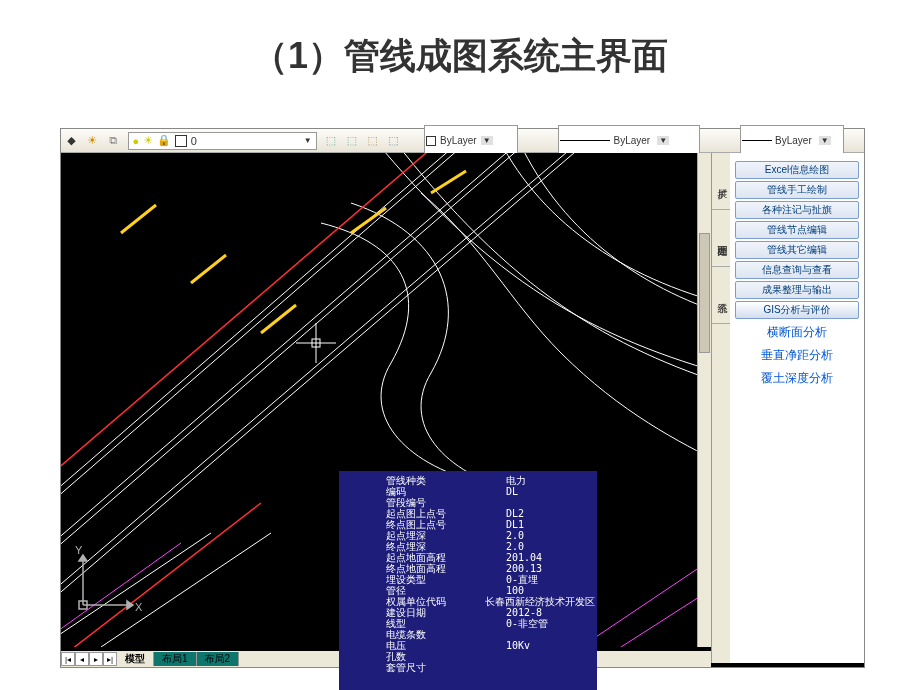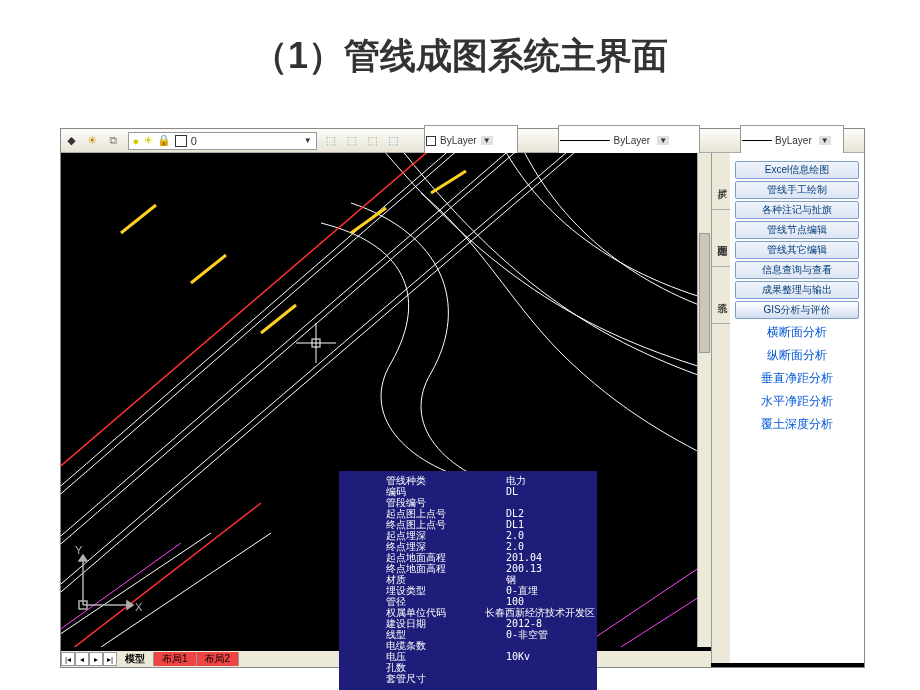--- a/index.html
+++ b/index.html
@@ -18,21 +18,21 @@
   .canvas-area { position: absolute; top: 24px; left: 0; width: 650px; height: 494px; background: #000; overflow: hidden; }
   .canvas-svg { width: 100%; height: 100%; }
   .info-panel { position: absolute; left: 278px; top: 342px; width: 258px; height: 292px; background: #1e1e7a; color: #fff; font-size: 10px; line-height: 1.1; padding: 4px 2px; z-index: 5; font-family: "SimSun", monospace; }
   .info-row { display: flex; }
   .info-k { width: 120px; white-space: nowrap; margin-left: 45px; }
   .info-v { flex: 1; white-space: nowrap; }
   .ucs { position: absolute; left: 12px; bottom: 28px; z-index: 3; }
   .tabs { position: absolute; left: 0; bottom: 0; height: 16px; width: 650px; background: #ece9d8; display: flex; align-items: center; font-size: 10px; }
   .nav-btns { display: flex; }
   .nav-btn { width: 14px; height: 14px; border: 1px solid #999; background: #fff; font-size: 8px; display: flex; align-items: center; justify-content: center; }
-  .tab { padding: 0 8px; border-right: 1px solid #999; height: 14px; display: flex; align-items: center; background: #ef4444; }
+  .tab { padding: 0 8px; border-right: 1px solid #999; height: 14px; display: flex; align-items: center; background: #0f766e; }
   .tab.active { background: #ece9d8; font-weight: bold; }
   .side-panel { position: absolute; top: 24px; right: 0; width: 153px; height: 510px; background: #fff; border-left: 1px solid #999; display: flex; }
   .side-tabs { width: 18px; background: #ece9d8; display: flex; flex-direction: column; font-size: 10px; }
   .vtab { flex: 0 0 auto; padding: 28px 1px; writing-mode: vertical-rl; text-align: center; border-bottom: 1px solid #aaa; color: #333; cursor: pointer; }
   .side-content { flex: 1; background: #fff; padding: 8px 2px; }
   .menu-btn { width: 96%; margin: 0 auto 2px; height: 18px; background: linear-gradient(#f0f4fb, #dde5f3); border: 1px solid #7b9ecb; border-radius: 2px; font-size: 10px; color: #003d7a; display: flex; align-items: center; justify-content: center; cursor: pointer; }
   .menu-btn.sel { background: linear-gradient(#fff, #d2ddef); }
   .sub-item { font-size: 12px; color: #0057d6; text-align: center; padding: 3px 0; cursor: pointer; }
   .scrollbar-v { position: absolute; right: 153px; top: 24px; width: 14px; height: 494px; background: #ece9d8; border-left: 1px solid #aaa; }
   .scrollbar-v .thumb { position: absolute; top: 80px; left: 1px; width: 11px; height: 120px; background: #cdc7b6; border: 1px solid #999; }
@@ -179,24 +179,20 @@
       </div>
       <div class="info-row">
         <div class="info-k">终点地面高程</div>
         <div class="info-v">200.13</div>
       </div>
       <div class="info-row">
         <div class="info-k"></div>
         <div class="info-v"></div>
       </div>
       <div class="info-row">
-        <div class="info-k">材质</div>
-        <div class="info-v">钢</div>
-      </div>
-      <div class="info-row">
         <div class="info-k">埋设类型</div>
         <div class="info-v">0-直埋</div>
       </div>
       <div class="info-row">
         <div class="info-k">管径</div>
         <div class="info-v">100</div>
       </div>
       <div class="info-row">
         <div class="info-k">权属单位代码</div>
         <div class="info-v">长春西新经济技术开发区</div>
@@ -253,20 +249,18 @@
     <div class="side-content" id="side-content">
         <div class="menu-btn">Excel信息绘图</div>
         <div class="menu-btn">管线手工绘制</div>
         <div class="menu-btn">各种注记与扯旗</div>
         <div class="menu-btn">管线节点编辑</div>
         <div class="menu-btn">管线其它编辑</div>
         <div class="menu-btn">信息查询与查看</div>
         <div class="menu-btn">成果整理与输出</div>
         <div class="menu-btn sel">GIS分析与评价</div>
         <div class="sub-item">横断面分析</div>
-        <div class="sub-item">纵断面分析</div>
         <div class="sub-item">垂直净距分析</div>
-        <div class="sub-item">水平净距分析</div>
         <div class="sub-item">覆土深度分析</div>
       </div>
   </div>
 
 </div>
 
 </body></html>

